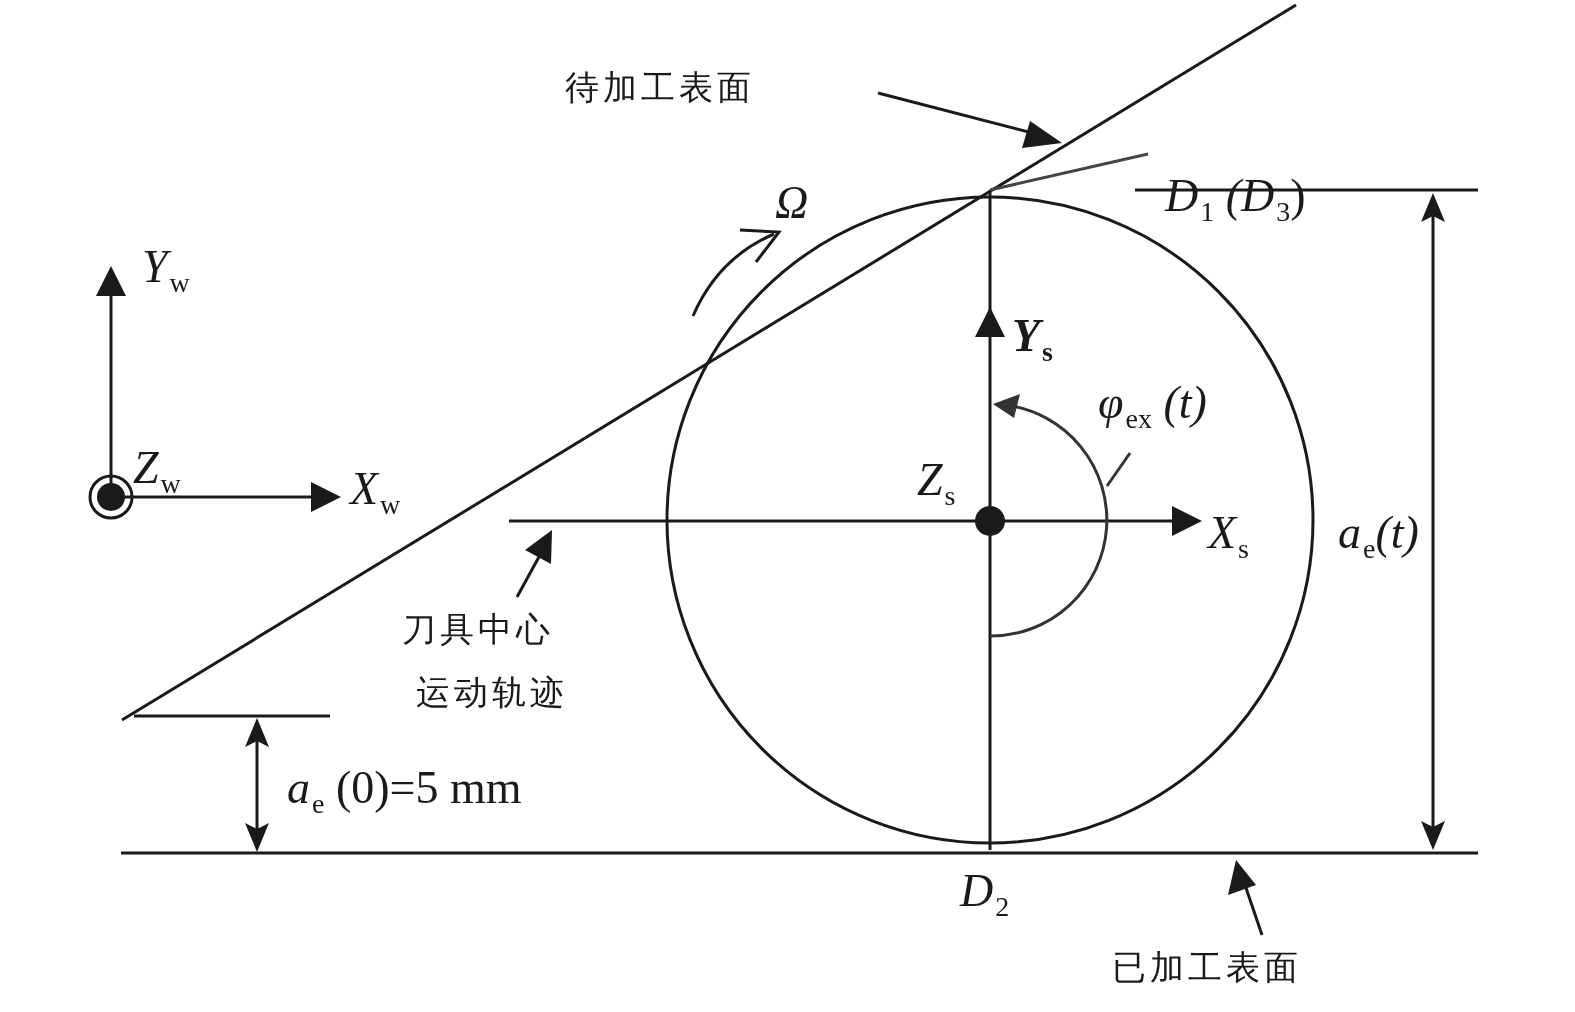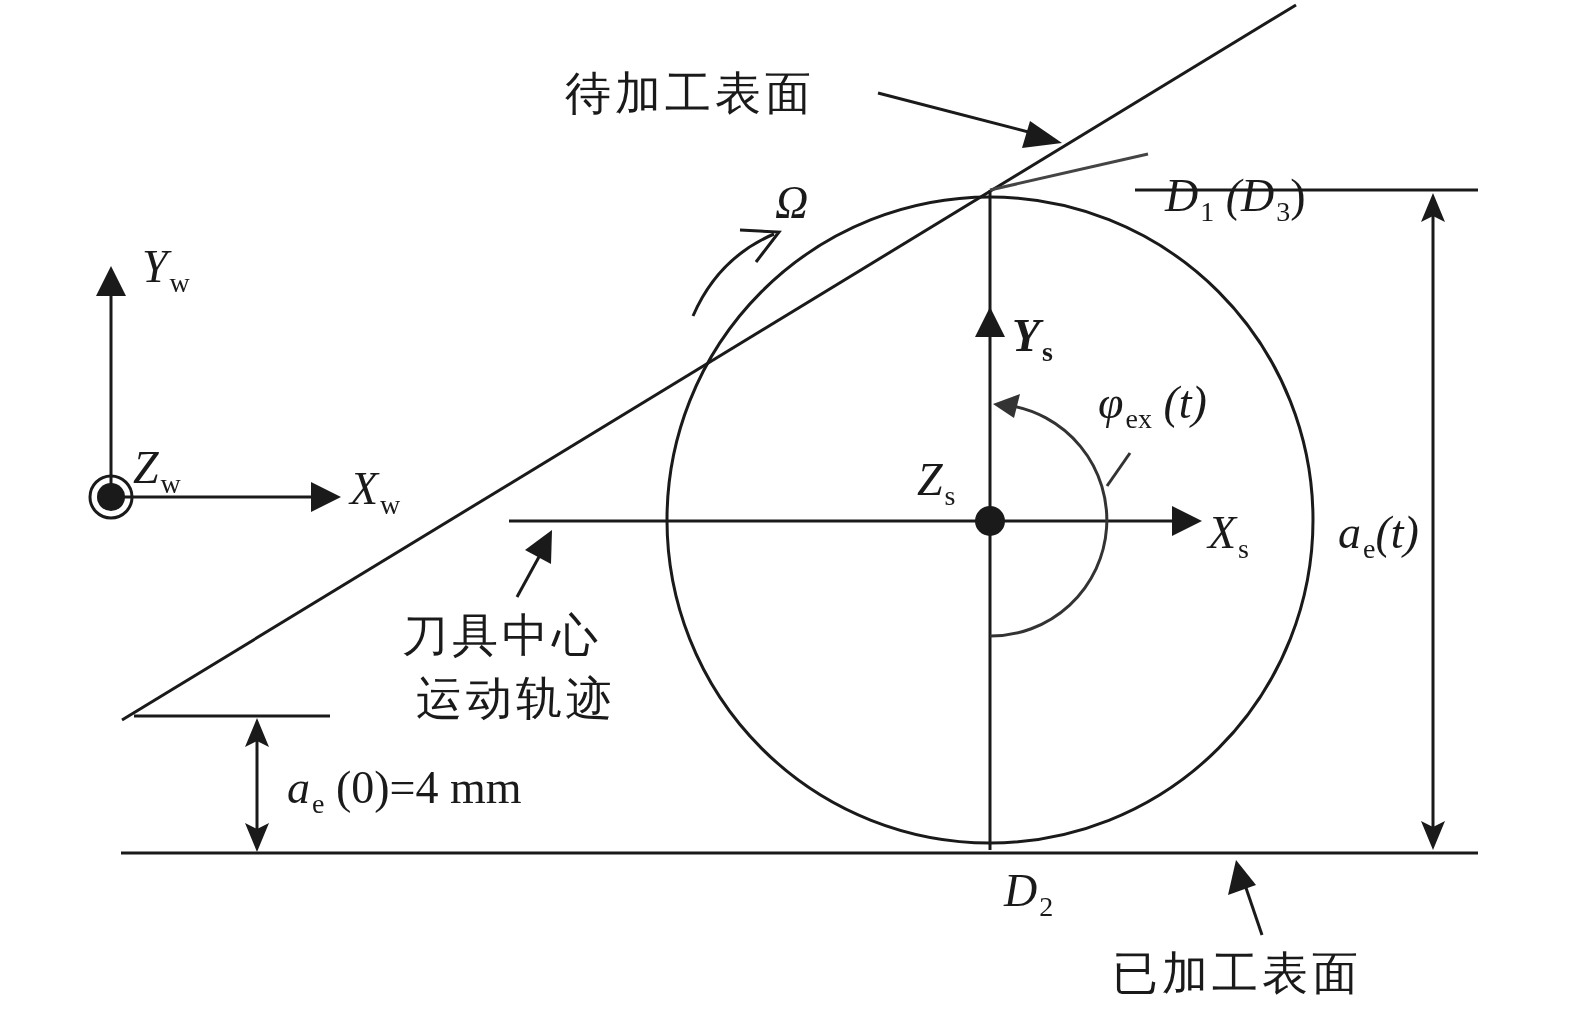--- a/index.html
+++ b/index.html
@@ -1,19 +1,19 @@
 <!DOCTYPE html>
 <html><head>
 <meta charset="utf-8">
 <style>
   html, body { margin: 0; padding: 0; background: #ffffff; }
   body { width: 1575px; height: 1012px; position: relative; overflow: hidden; }
   #diagram { position: absolute; left: 0; top: 0; width: 1575px; height: 1012px; }
   .lbl { position: absolute; color: #1a1a1a; font-family: "Liberation Serif", "DejaVu Serif", serif; white-space: nowrap; line-height: 1; }
-  .cn { font-family: "DejaVu Serif", "Liberation Serif", serif; font-size: 46px; letter-spacing: 4px; font-weight: normal; }
+  .cn { font-family: "DejaVu Serif", "Liberation Serif", serif; font-size: 34px; letter-spacing: 4px; font-weight: normal; }
   .it { font-style: italic; }
   .main { font-size: 46px; }
   .sub { font-size: 28px; font-style: normal; position: relative; top: 10px; margin-left: 2px; }
 </style>
 </head>
 <body>
 
 <svg id="diagram" viewBox="0 0 1575 1012" xmlns="http://www.w3.org/2000/svg">
   <defs>
     <marker id="arrowFill" markerWidth="12" markerHeight="12" refX="10" refY="6" orient="auto" markerUnits="userSpaceOnUse">
@@ -72,21 +72,21 @@
 <div class="lbl cn" style="left:1112px; top:950px;">已加工表面</div>
 <div class="lbl cn" style="left:402px; top:612px;">刀具中心</div>
 <div class="lbl cn" style="left:416px; top:675px;">运动轨迹</div>
 
 <div class="lbl main it" style="left:775px; top:180px;">Ω</div>
 
 <div class="lbl main" style="left:1165px; top:128px;margin-top:45px;">
   <span class="it">D</span><span class="sub">1</span><span style="font-style:italic"> (D</span><span class="sub">3</span><span>)</span>
 </div>
 
-<div class="lbl main" style="left:1004px; top:868px;">
+<div class="lbl main" style="left:960px; top:868px;">
   <span class="it">D</span><span class="sub">2</span>
 </div>
 
 <div class="lbl main" style="left:142px; top:244px;">
   <span class="it">Y</span><span class="sub">w</span>
 </div>
 <div class="lbl main" style="left:350px; top:466px;">
   <span class="it">X</span><span class="sub">w</span>
 </div>
 <div class="lbl main" style="left:133px; top:445px;">
@@ -105,14 +105,14 @@
 
 <div class="lbl main" style="left:1090px; top:380px;margin-left:8px;">
   <span class="it">φ</span><span class="sub">ex</span><span class="it"> (t)</span>
 </div>
 
 <div class="lbl main" style="left:1314px; top:510px;margin-left:24px;">
   <span class="it">a</span><span class="sub">e</span><span class="it">(t)</span>
 </div>
 
 <div class="lbl main" style="left:287px; top:765px;">
-  <span class="it">a</span><span class="sub">e</span><span> (0)=4 mm</span>
+  <span class="it">a</span><span class="sub">e</span><span> (0)=5 mm</span>
 </div>
 
 </body></html>

